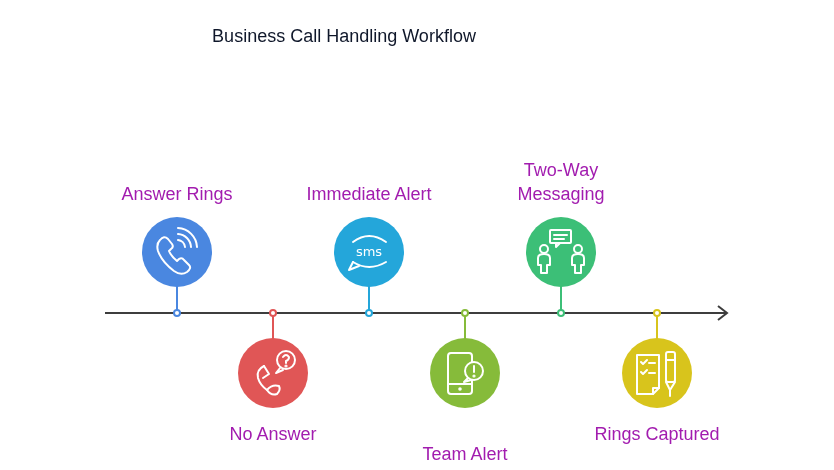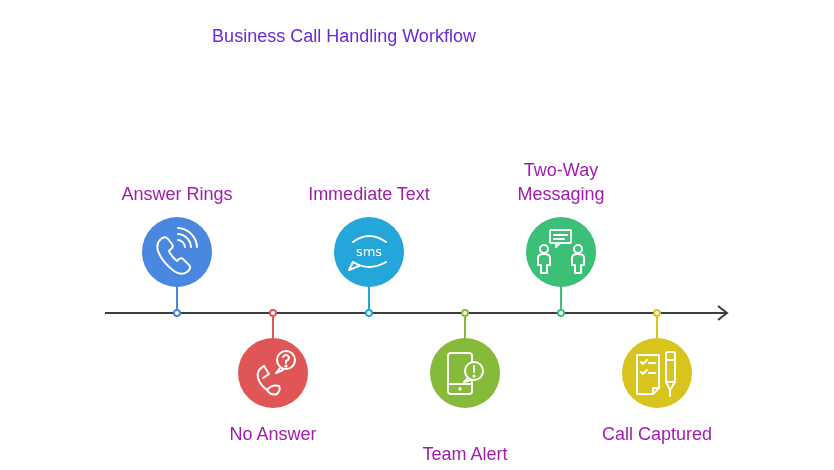--- a/index.html
+++ b/index.html
@@ -1,19 +1,19 @@
 <!DOCTYPE html>
 <html><head>
   <meta charset="utf-8">
   <style>
     html, body { margin: 0; padding: 0; background: #ffffff; }
     body { width: 834px; height: 470px; position: relative; overflow: hidden;
       font-family: "Liberation Sans", sans-serif; color: #444; }
     .title { position: absolute; left: 0; width: 688px; top: 26px; text-align: center;
-      font-size: 18px; color: #6d28d9; }
+      font-size: 18px; color: #0f172a; }
     .label { position: absolute; width: 160px; text-align: center; font-size: 18px;
       color: #a21caf; line-height: 24px; }
     svg.diagram { position: absolute; left: 0; top: 0; }
   </style>
 </head>
 <body>
 
 <div class="title">Business Call Handling Workflow</div>
 
 <svg class="diagram" width="834" height="470" viewBox="0 0 834 470">
@@ -104,17 +104,17 @@
       <rect x="666" y="352" width="9" height="30" rx="2"></rect>
       <line x1="666" y1="360" x2="675" y2="360"></line>
       <path d="M666 382 l4 8 l5 -8"></path>
       <line x1="670" y1="390" x2="670" y2="396"></line>
     </g>
   </g>
 </svg>
 
 <div class="label" style="left:97px; top:182px;">Answer Rings</div>
 <div class="label" style="left:193px; top:422px;">No Answer</div>
-<div class="label" style="left:289px; top:182px;">Immediate Text</div>
+<div class="label" style="left:289px; top:182px;">Immediate Alert</div>
 <div class="label" style="left:385px; top:422px;margin-top:20px;">Team Alert</div>
 <div class="label" style="left:481px; top:158px;">Two-Way</div>
 <div class="label" style="left:481px; top:182px;">Messaging</div>
-<div class="label" style="left:577px; top:422px;">Call Captured</div>
+<div class="label" style="left:577px; top:422px;">Rings Captured</div>
 
 </body></html>

